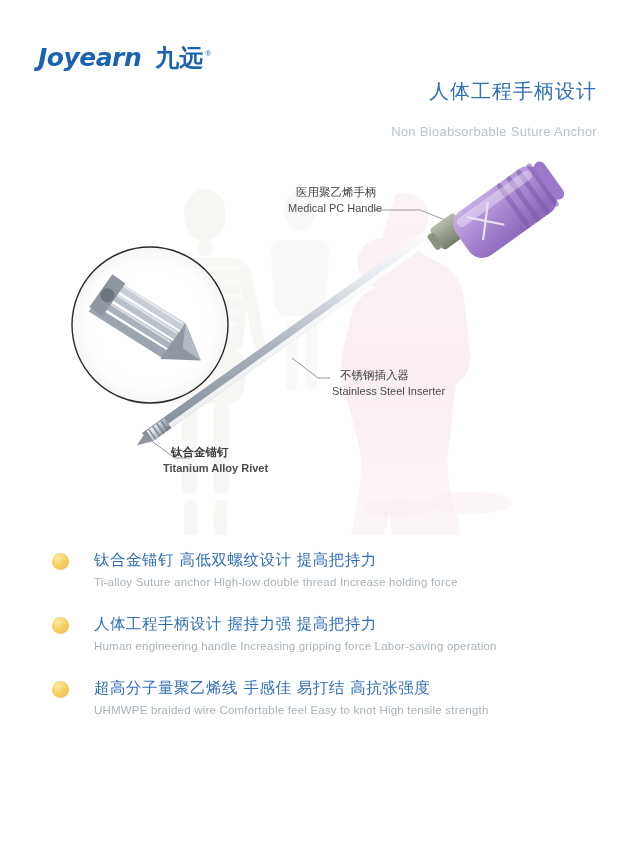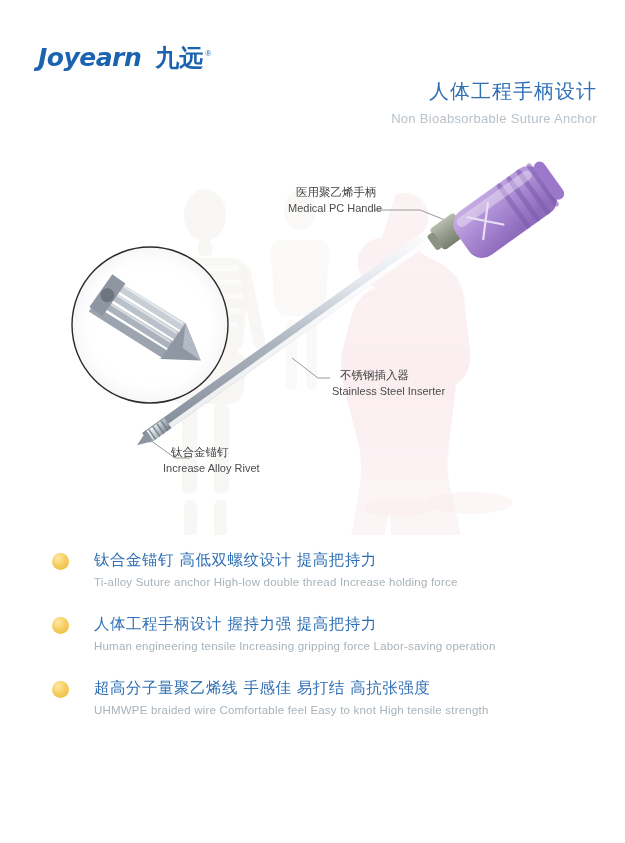--- a/index.html
+++ b/index.html
@@ -64,21 +64,21 @@
     font-family: "DejaVu Sans", sans-serif;
     font-size: 20px;
     color: #2f6fb5;
     letter-spacing: 1px;
     white-space: nowrap;
   }
   .title-en {
     font-family: "Liberation Sans", sans-serif;
     font-size: 13px;
     color: #b9c2c9;
-    margin-top: 6px;
+    margin-top: 19px;
     letter-spacing: 0.3px;
     white-space: nowrap;
     text-align: center;
   }
 
   
   .hero {
     position: absolute;
     left: 0;
     top: 140px;
@@ -108,21 +108,21 @@
     padding-left: 8px;
   }
   .anno .en {
     font-size: 11px;
     color: #4c4c4c;
     display: block;
     text-align: right;
   }
   .anno-handle { left: 288px; top: 45px; }
   .anno-inserter { left: 332px; top: 228px; }
-  .anno-rivet { left: 163px; top: 305px; }
+  .anno-rivet { left: 163px; top: 305px; font-weight: bold; }
 
   
   .features {
     position: absolute;
     left: 52px;
     top: 550px;
     width: 545px;
   }
   .feature {
     position: relative;
@@ -324,34 +324,34 @@
     <div class="anno anno-handle">
       <span class="cn">医用聚乙烯手柄</span>
       <span class="en">Medical  PC  Handle</span>
     </div>
     <div class="anno anno-inserter">
       <span class="cn">不锈钢插入器</span>
       <span class="en">Stainless Steel Inserter</span>
     </div>
     <div class="anno anno-rivet">
       <span class="cn">钛合金锚钉</span>
-      <span class="en">Increase Alloy Rivet</span>
+      <span class="en">Titanium Alloy Rivet</span>
     </div>
   </div>
 
   <div class="features">
     <div class="feature">
       <span class="bullet"></span>
       <div class="cn">钛合金锚钉  高低双螺纹设计  提高把持力</div>
       <div class="en">Ti-alloy Suture anchor  High-low double thread  Increase holding force</div>
     </div>
     <div class="feature">
       <span class="bullet"></span>
       <div class="cn">人体工程手柄设计  握持力强  提高把持力</div>
-      <div class="en">Human engineering tensile  Increasing gripping force  Labor-saving operation</div>
+      <div class="en">Human engineering handle  Increasing gripping force  Labor-saving operation</div>
     </div>
     <div class="feature">
       <span class="bullet"></span>
       <div class="cn">超高分子量聚乙烯线  手感佳  易打结  高抗张强度</div>
       <div class="en">UHMWPE  braided wire  Comfortable feel  Easy to knot  High tensile strength</div>
     </div>
   </div>
 
 </div>
 

